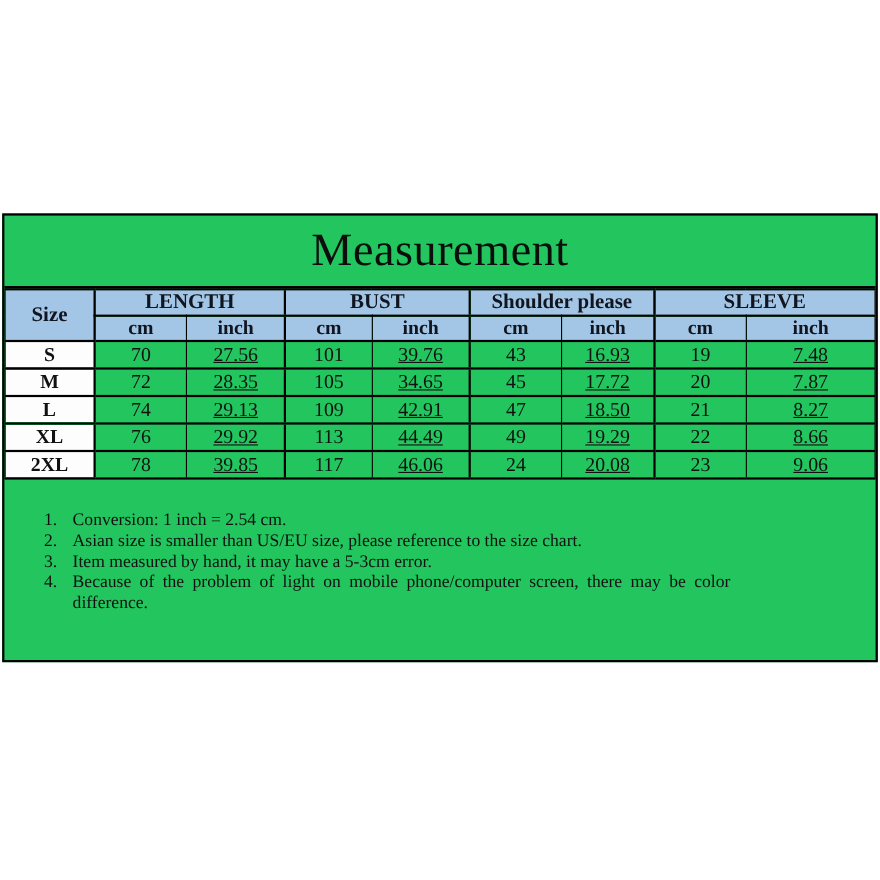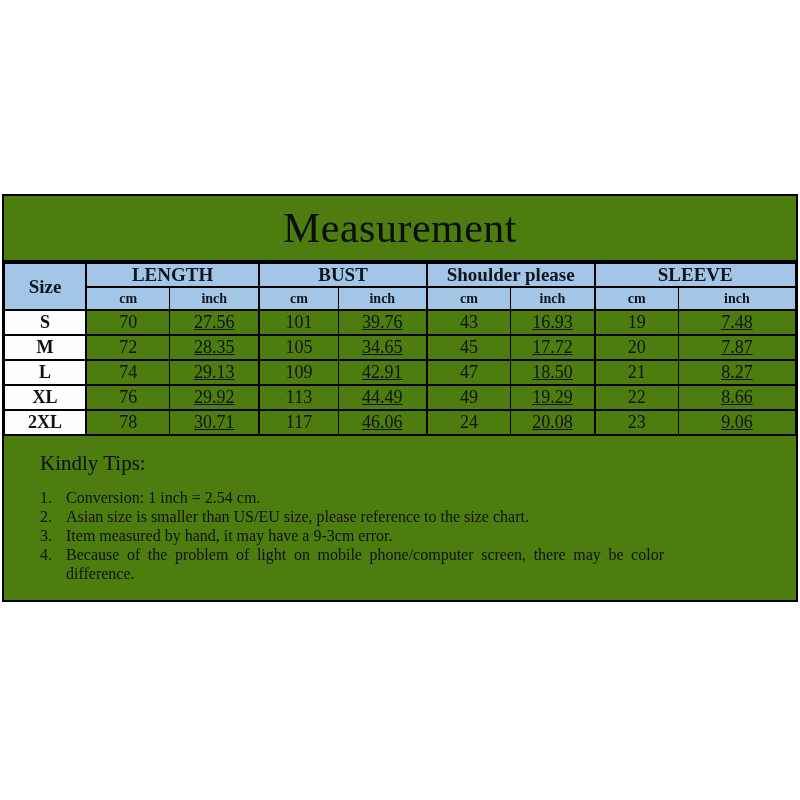--- a/index.html
+++ b/index.html
@@ -18,21 +18,21 @@
     background: #ffffff;
     overflow: hidden;
   }
   .sheet {
     position: absolute;
     left: 2px;
     top: 194px;
     width: 792px;
     height: 404px;
     border: 2px solid #000000;
-    background: #4d7c0f;
+    background: #22c55e;
     box-sizing: content-box;
   }
   .title-row {
     height: 64px;
     border-bottom: 2px solid #000000;
     display: flex;
     align-items: center;
     justify-content: center;
   }
   .title-row .title {
@@ -55,21 +55,21 @@
     padding: 0;
     overflow: hidden;
   }
   .size-table .gb { border-left-width: 2px; }  
   .size-table thead th {
     background: #a4c6e6;
     font-weight: bold;
     color: #10151f;
   }
   .size-table tr.group-row th { height: 21px; font-size: 19px; }
-  .size-table tr.units-row th { height: 21px; font-size: 14px; }
+  .size-table tr.units-row th { height: 21px; font-size: 18px; }
   .size-table tbody tr { height: 25px; }
   .size-table tbody th.size-cell { font-size: 18px; font-weight: bold; background: #fdfdfd; }
   .size-table td.cm-value  { font-size: 18px; font-weight: normal; }
   .size-table td.inch-value { font-size: 18px; font-weight: normal; text-decoration: underline; }
   .tips {
     padding: 15px 30px 0 36px;
   }
   .tips-heading {
     font-size: 21px;
     color: #0d0d0d;
@@ -176,45 +176,44 @@
           <td class="cm-value gb">113</td>
           <td class="inch-value">44.49</td>
           <td class="cm-value gb">49</td>
           <td class="inch-value">19.29</td>
           <td class="cm-value gb">22</td>
           <td class="inch-value">8.66</td>
         </tr>
         <tr>
           <th class="size-cell">2XL</th>
           <td class="cm-value gb">78</td>
-          <td class="inch-value">30.71</td>
+          <td class="inch-value">39.85</td>
           <td class="cm-value gb">117</td>
           <td class="inch-value">46.06</td>
           <td class="cm-value gb">24</td>
           <td class="inch-value">20.08</td>
           <td class="cm-value gb">23</td>
           <td class="inch-value">9.06</td>
         </tr>
       </tbody>
     </table>
 
     <div class="tips">
-      <div class="tips-heading">Kindly Tips:</div>
       <ol class="tips-list">
         <li class="tip-item">
           <span class="tip-num">1.</span>
           <span class="tip-text">Conversion: 1 inch = 2.54 cm.</span>
         </li>
         <li class="tip-item">
           <span class="tip-num">2.</span>
           <span class="tip-text">Asian size is smaller than US/EU size, please reference to the size chart.</span>
         </li>
         <li class="tip-item">
           <span class="tip-num">3.</span>
-          <span class="tip-text">Item measured by hand, it may have a 9-3cm error.</span>
+          <span class="tip-text">Item measured by hand, it may have a 5-3cm error.</span>
         </li>
         <li class="tip-item">
           <span class="tip-num">4.</span>
           <span class="tip-text">Because of the problem of light on mobile phone/computer screen, there may be color difference.</span>
         </li>
       </ol>
     </div>
 
   </div>
 </div>

